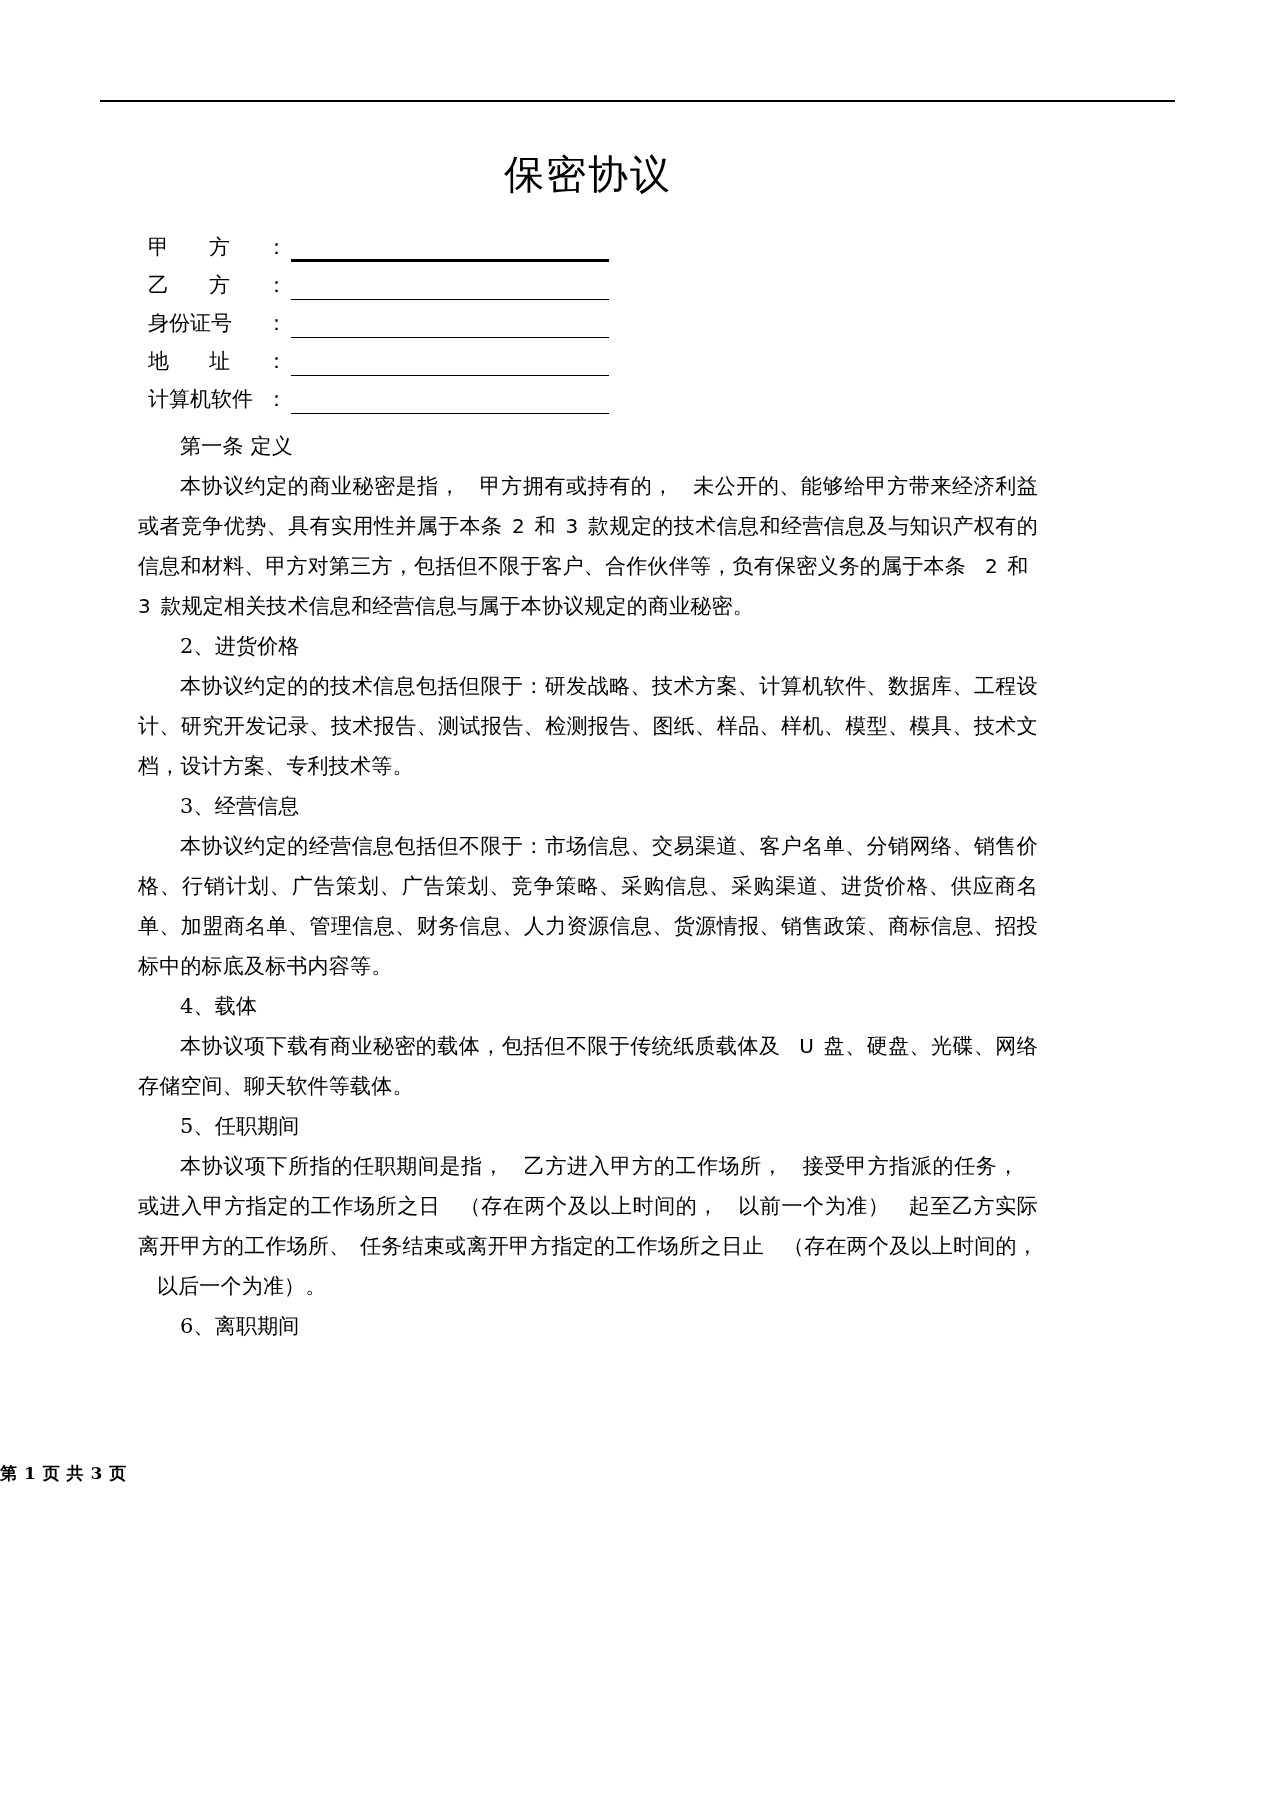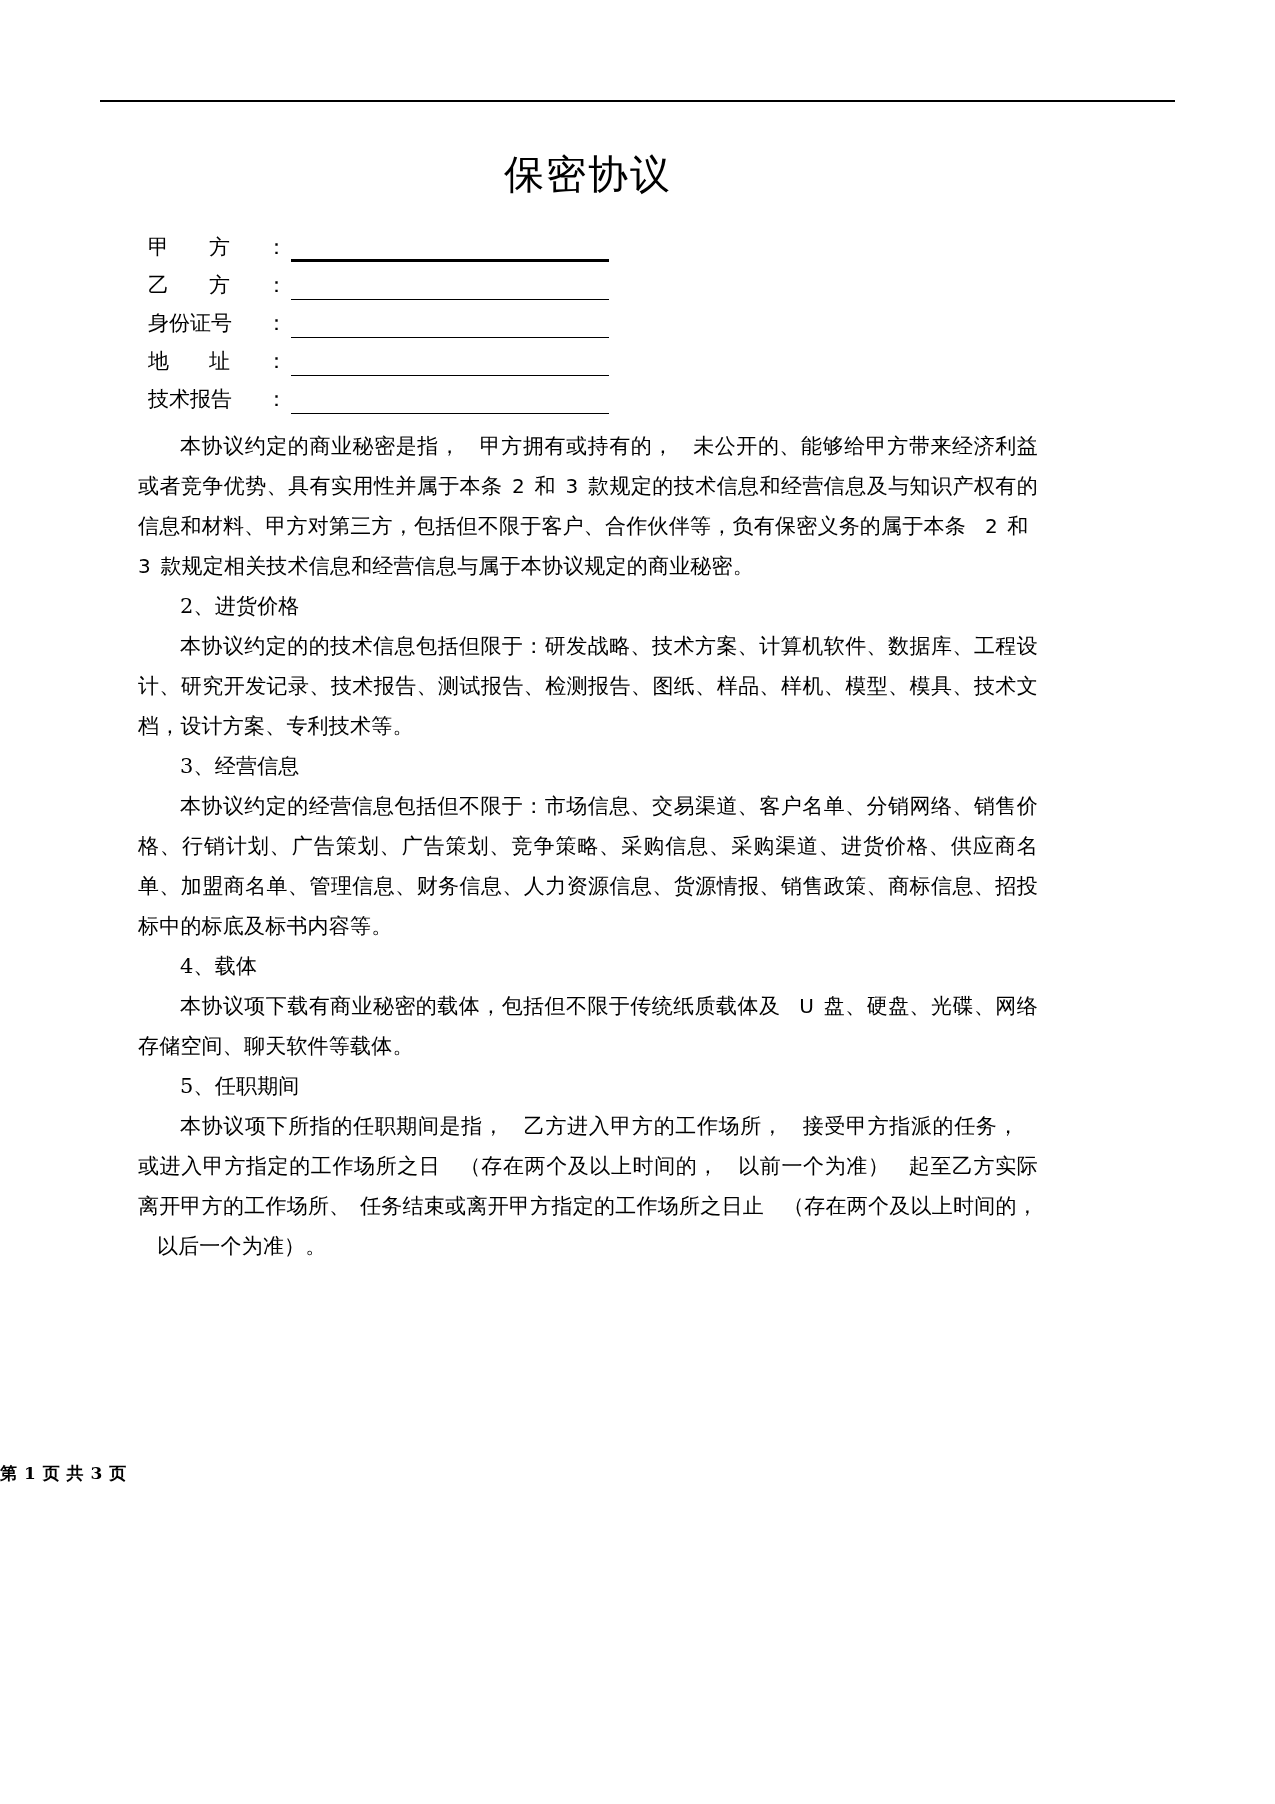--- a/index.html
+++ b/index.html
@@ -147,46 +147,48 @@
         <span class="form-line w2"></span>
       </div>
 
       <div class="form-row">
         <span class="form-label">地      址</span>
         <span class="form-colon">：</span>
         <span class="form-line w2"></span>
       </div>
 
       <div class="form-row">
-        <span class="form-label">技术报告</span>
+        <span class="form-label">计算机软件</span>
         <span class="form-colon">：</span>
         <span class="form-line w2"></span>
       </div>
 
     </div>
 
 
+    <p class="head">第一条  定义</p>
 
 
     <p class="body"><span>本协议约定的商业秘密是指，</span><span class="sp"></span><span>甲方拥有或持有的，</span><span class="sp"></span><span>未公开的、能够给甲方带来经济利益或者竞争优势、具有实用性并属于本条</span><span class="sp-sm"></span><span class="num">2</span><span class="sp-sm"></span><span>和</span><span class="sp-sm"></span><span class="num">3</span><span class="sp-sm"></span><span>款规定的技术信息和经营信息及与知识产权有的信息和材料、甲方对第三方，包括但不限于客户、合作伙伴等，负有保密义务的属于本条</span><span class="sp"></span><span class="num">2</span><span class="sp-sm"></span><span>和</span><span class="sp-sm"></span><span class="num">3</span><span class="sp-sm"></span><span>款规定相关技术信息和经营信息与属于本协议规定的商业秘密。</span></p>
 
     <p class="head"><span>2、</span><span>进货价格</span></p>
 
     <p class="body">本协议约定的的技术信息包括但限于：研发战略、技术方案、计算机软件、数据库、工程设计、研究开发记录、技术报告、测试报告、检测报告、图纸、样品、样机、模型、模具、技术文档，设计方案、专利技术等。</p>
 
     <p class="head"><span>3、</span><span>经营信息</span></p>
 
     <p class="body">本协议约定的经营信息包括但不限于：市场信息、交易渠道、客户名单、分销网络、销售价格、行销计划、广告策划、广告策划、竞争策略、采购信息、采购渠道、进货价格、供应商名单、加盟商名单、管理信息、财务信息、人力资源信息、货源情报、销售政策、商标信息、招投标中的标底及标书内容等。</p>
 
     <p class="head"><span>4、</span><span>载体</span></p>
 
     <p class="body"><span>本协议项下载有商业秘密的载体，包括但不限于传统纸质载体及</span><span class="sp"></span><span class="num">U</span><span class="sp-sm"></span><span>盘、硬盘、光碟、网络存储空间、聊天软件等载体。</span></p>
 
     <p class="head"><span>5、</span><span>任职期间</span></p>
 
     <p class="body"><span>本协议项下所指的任职期间是指，</span><span class="sp"></span><span>乙方进入甲方的工作场所，</span><span class="sp"></span><span>接受甲方指派的任务，</span><span class="sp"></span><span>或进入甲方指定的工作场所之日</span><span class="sp"></span><span>（存在两个及以上时间的，</span><span class="sp"></span><span>以前一个为准）</span><span class="sp"></span><span>起至乙方实际离开甲方的工作场所、</span><span class="sp-sm"></span><span>任务结束或离开甲方指定的工作场所之日止</span><span class="sp"></span><span>（存在两个及以上时间的，</span><span class="sp"></span><span>以后一个为准）。</span></p>
 
+    <p class="head"><span>6、</span><span>离职期间</span></p>
 
   </div>
 
   <div class="footer">第 1 页  共 3 页</div>
 
 </div>
 
 </body></html>

